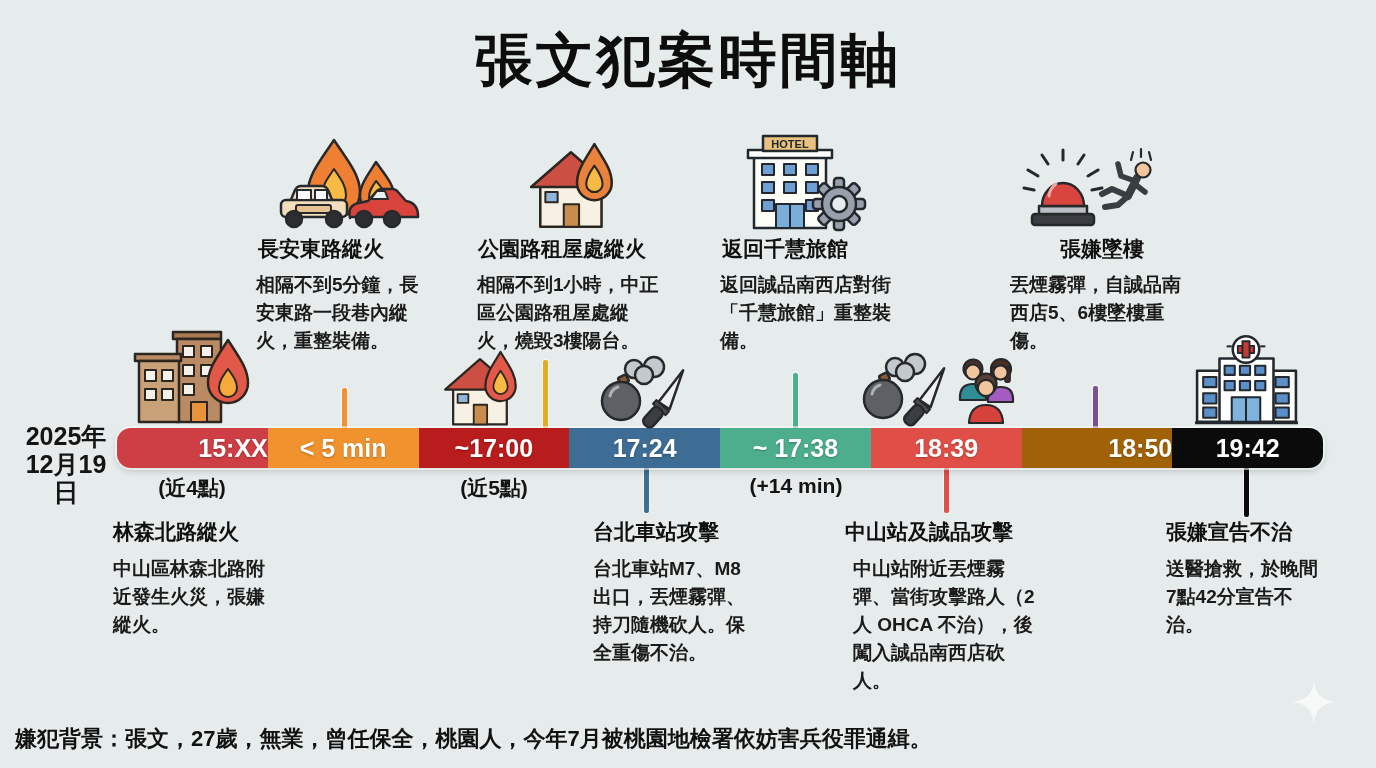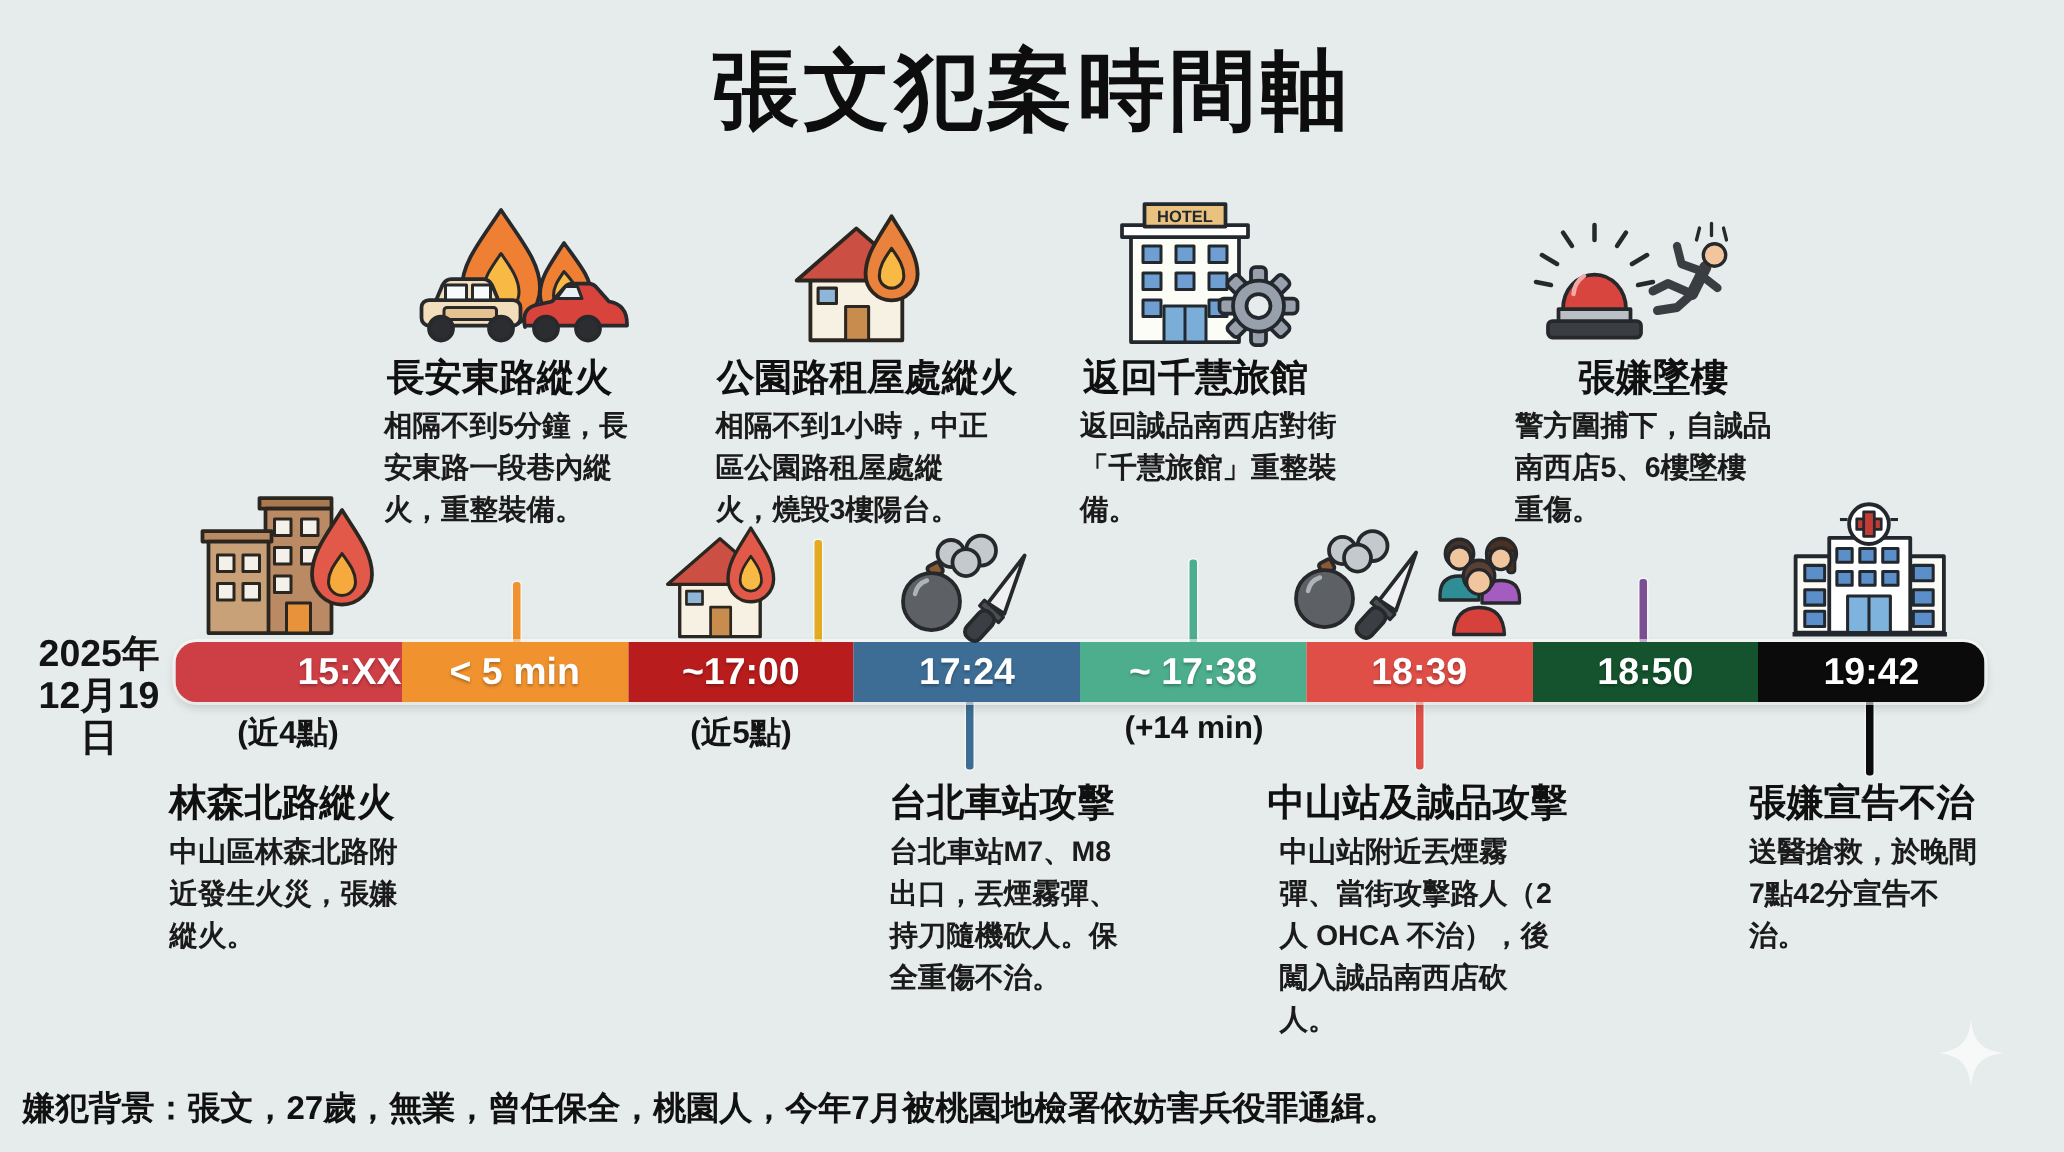--- a/index.html
+++ b/index.html
@@ -38,21 +38,21 @@
   .tick { position:absolute; width:5px; border-radius:2px; box-shadow:0 0 0 1px rgba(255,255,255,.55); }
   .tick-changan  { left:342px; top:388px; height:41px; }
   .tick-gongyuan { left:543px; top:360px; height:69px; }
   .tick-hotel    { left:793px; top:373px; height:56px; }
   .tick-fall     { left:1093px; top:386px; height:43px; }
   .tick-station  { left:644px; top:467px; height:46px; }
   .tick-zhongshan{ left:944px; top:467px; height:46px; }
   .tick-death    { left:1244px; top:467px; height:50px; }
 
   .evt { position:absolute; }
-  .evt-title { font-size:25px; font-weight:800; white-space:nowrap; color:#101010; }
+  .evt-title { font-size:21px; font-weight:800; white-space:nowrap; color:#101010; }
   .evt-body  { font-size:19px; font-weight:700; line-height:28px; color:#1b1b1b; }
 
   .a1-t { left:258px;  top:235px; }  .a1-b { left:256px;  top:271px; width:178px; }
   .a2-t { left:478px;  top:235px; }  .a2-b { left:477px;  top:271px; width:186px; }
   .a3-t { left:722px;  top:235px; }  .a3-b { left:720px;  top:271px; width:172px; }
   .a4-t { left:1012px; top:235px; width:180px; text-align:center; }
   .a4-b { left:1010px; top:271px; width:172px; }
 
   .b1-t { left:113px;  top:518px; }  .b1-b { left:113px;  top:555px; width:162px; }
   .b2-t { left:593px;  top:518px; }  .b2-b { left:593px;  top:555px; width:160px; }
@@ -108,40 +108,40 @@
       </div>
     <div class="seg" style="background: rgb(61, 109, 149);">
         <span>17:24</span>
       </div>
     <div class="seg" style="background: rgb(76, 174, 141);">
         <span>~ 17:38</span>
       </div>
     <div class="seg" style="background: rgb(224, 79, 71);">
         <span>18:39</span>
       </div>
-    <div class="seg" style="background: #14532d;">
+    <div class="seg" style="background: #a16207; justify-content: flex-end;">
         <span>18:50</span>
       </div>
     <div class="seg" style="background: rgb(11, 11, 11);">
         <span>19:42</span>
       </div>
   </div>
 
   <div class="note note-0">(近4點)</div>
   <div class="note note-2">(近5點)</div>
   <div class="note note-4">(+14 min)</div>
 
   <div class="evt evt-title a1-t">長安東路縱火</div>
   <div class="evt evt-body  a1-b">相隔不到5分鐘，長安東路一段巷內縱火，重整裝備。</div>
   <div class="evt evt-title a2-t">公園路租屋處縱火</div>
   <div class="evt evt-body  a2-b">相隔不到1小時，中正區公園路租屋處縱火，燒毀3樓陽台。</div>
   <div class="evt evt-title a3-t">返回千慧旅館</div>
   <div class="evt evt-body  a3-b">返回誠品南西店對街「千慧旅館」重整裝備。</div>
   <div class="evt evt-title a4-t">張嫌墜樓</div>
-  <div class="evt evt-body  a4-b">警方圍捕下，自誠品南西店5、6樓墜樓重傷。</div>
+  <div class="evt evt-body  a4-b">丟煙霧彈，自誠品南西店5、6樓墜樓重傷。</div>
 
   <div class="evt evt-body  b1-b">中山區林森北路附近發生火災，張嫌縱火。</div>
   <div class="evt evt-title b1-t">林森北路縱火</div>
   <div class="evt evt-title b2-t">台北車站攻擊</div>
   <div class="evt evt-body  b2-b">台北車站M7、M8出口，丟煙霧彈、持刀隨機砍人。保全重傷不治。</div>
   <div class="evt evt-title b3-t">中山站及誠品攻擊</div>
   <div class="evt evt-body  b3-b">中山站附近丟煙霧彈、當街攻擊路人（2 人 OHCA 不治），後闖入誠品南西店砍人。</div>
   <div class="evt evt-title b4-t">張嫌宣告不治</div>
   <div class="evt evt-body  b4-b">送醫搶救，於晚間7點42分宣告不治。</div>
 

